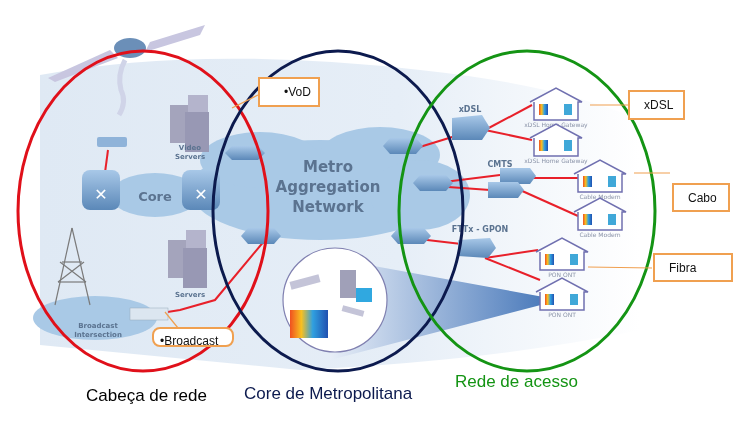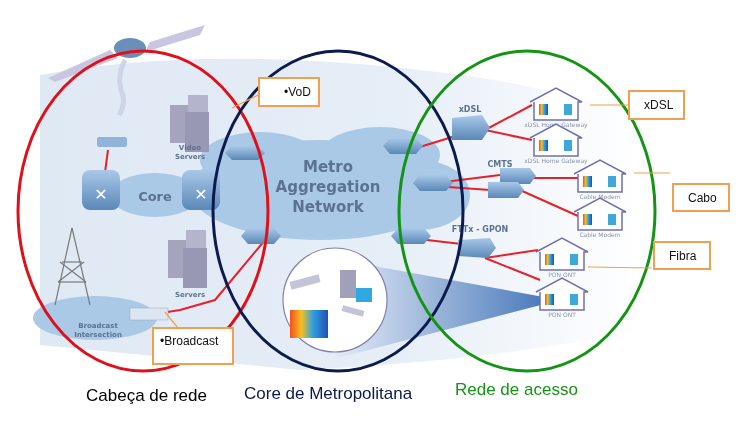--- a/index.html
+++ b/index.html
@@ -197,20 +197,20 @@
   <g stroke="#f0a050" stroke-width="1.2">
     <line x1="258" y1="95" x2="232" y2="108"></line>
     <line x1="178" y1="328" x2="165" y2="312"></line>
     <line x1="590" y1="105" x2="628" y2="105"></line>
     <line x1="634" y1="173" x2="670" y2="173"></line>
     <line x1="588" y1="267" x2="652" y2="268"></line>
   </g>
 </svg>
 
 <div class="callout" style="left:258px;top:77px;width:62px;height:30px;padding:6px 0 0 24px;">•VoD</div>
-<div class="callout" style="left:152px;top:327px;width:82px;height:38px;padding:5px 0 0 6px;">•Broadcast</div>
+<div class="callout" style="left:152px;top:327px;width:82px;height:20px;padding:5px 0 0 6px;border-radius:8px;">•Broadcast</div>
 <div class="callout" style="left:628px;top:90px;width:57px;height:30px;padding:6px 0 0 14px;">xDSL</div>
 <div class="callout" style="left:672px;top:159px;width:58px;height:29px;padding:6px 0 0 14px;margin-top:24px;">Cabo</div>
-<div class="callout" style="left:653px;top:241px;width:58px;height:29px;padding:6px 0 4px 14px;">Fibra</div>
+<div class="callout" style="left:653px;top:253px;width:80px;height:29px;padding:6px 0 4px 14px;">Fibra</div>
 
 <div class="caption" style="left:86px;top:386px;color:#000000;">Cabeça de rede</div>
 <div class="caption" style="left:244px;top:384px;color:#0c1a4e;">Core de Metropolitana</div>
-<div class="caption" style="left:455px;top:380px;color:#149414;">Rede de acesso</div>
+<div class="caption" style="left:455px;top:372px;color:#149414;">Rede de acesso</div>
 
 </body></html>

